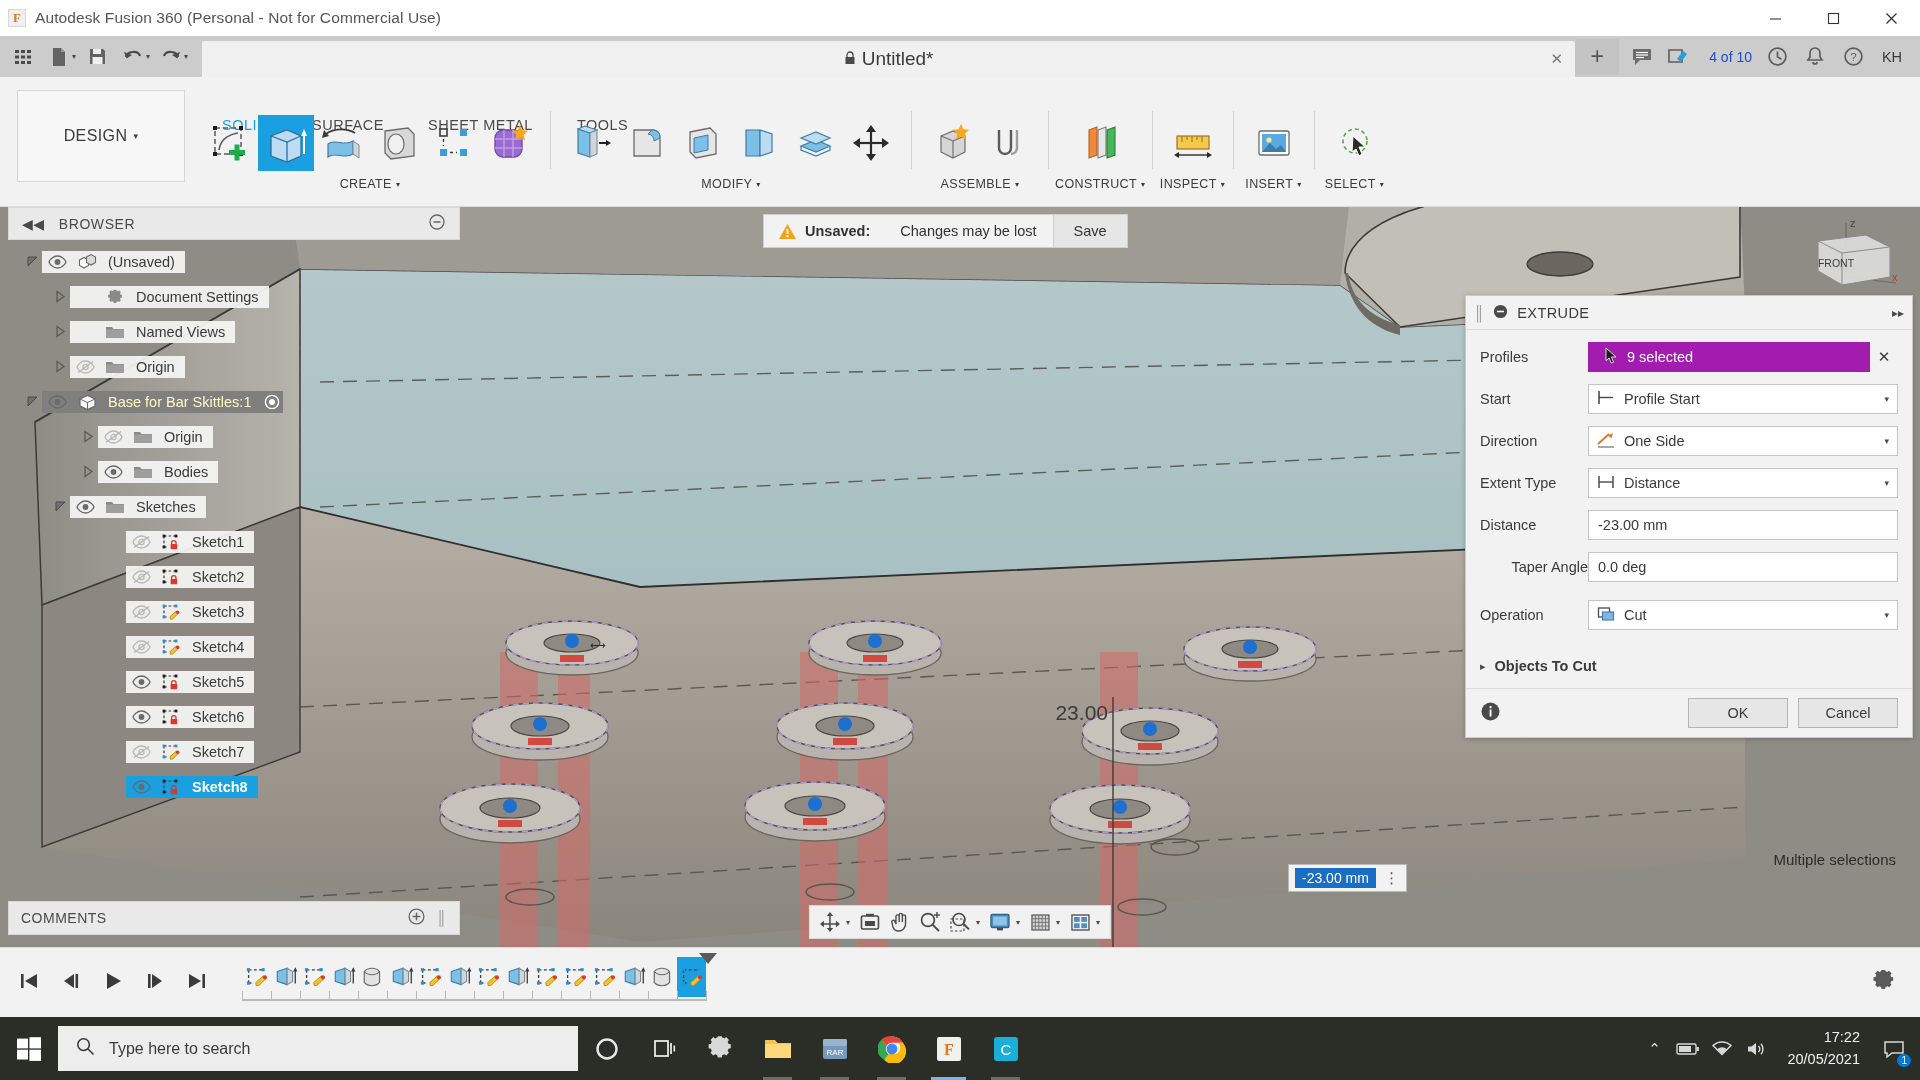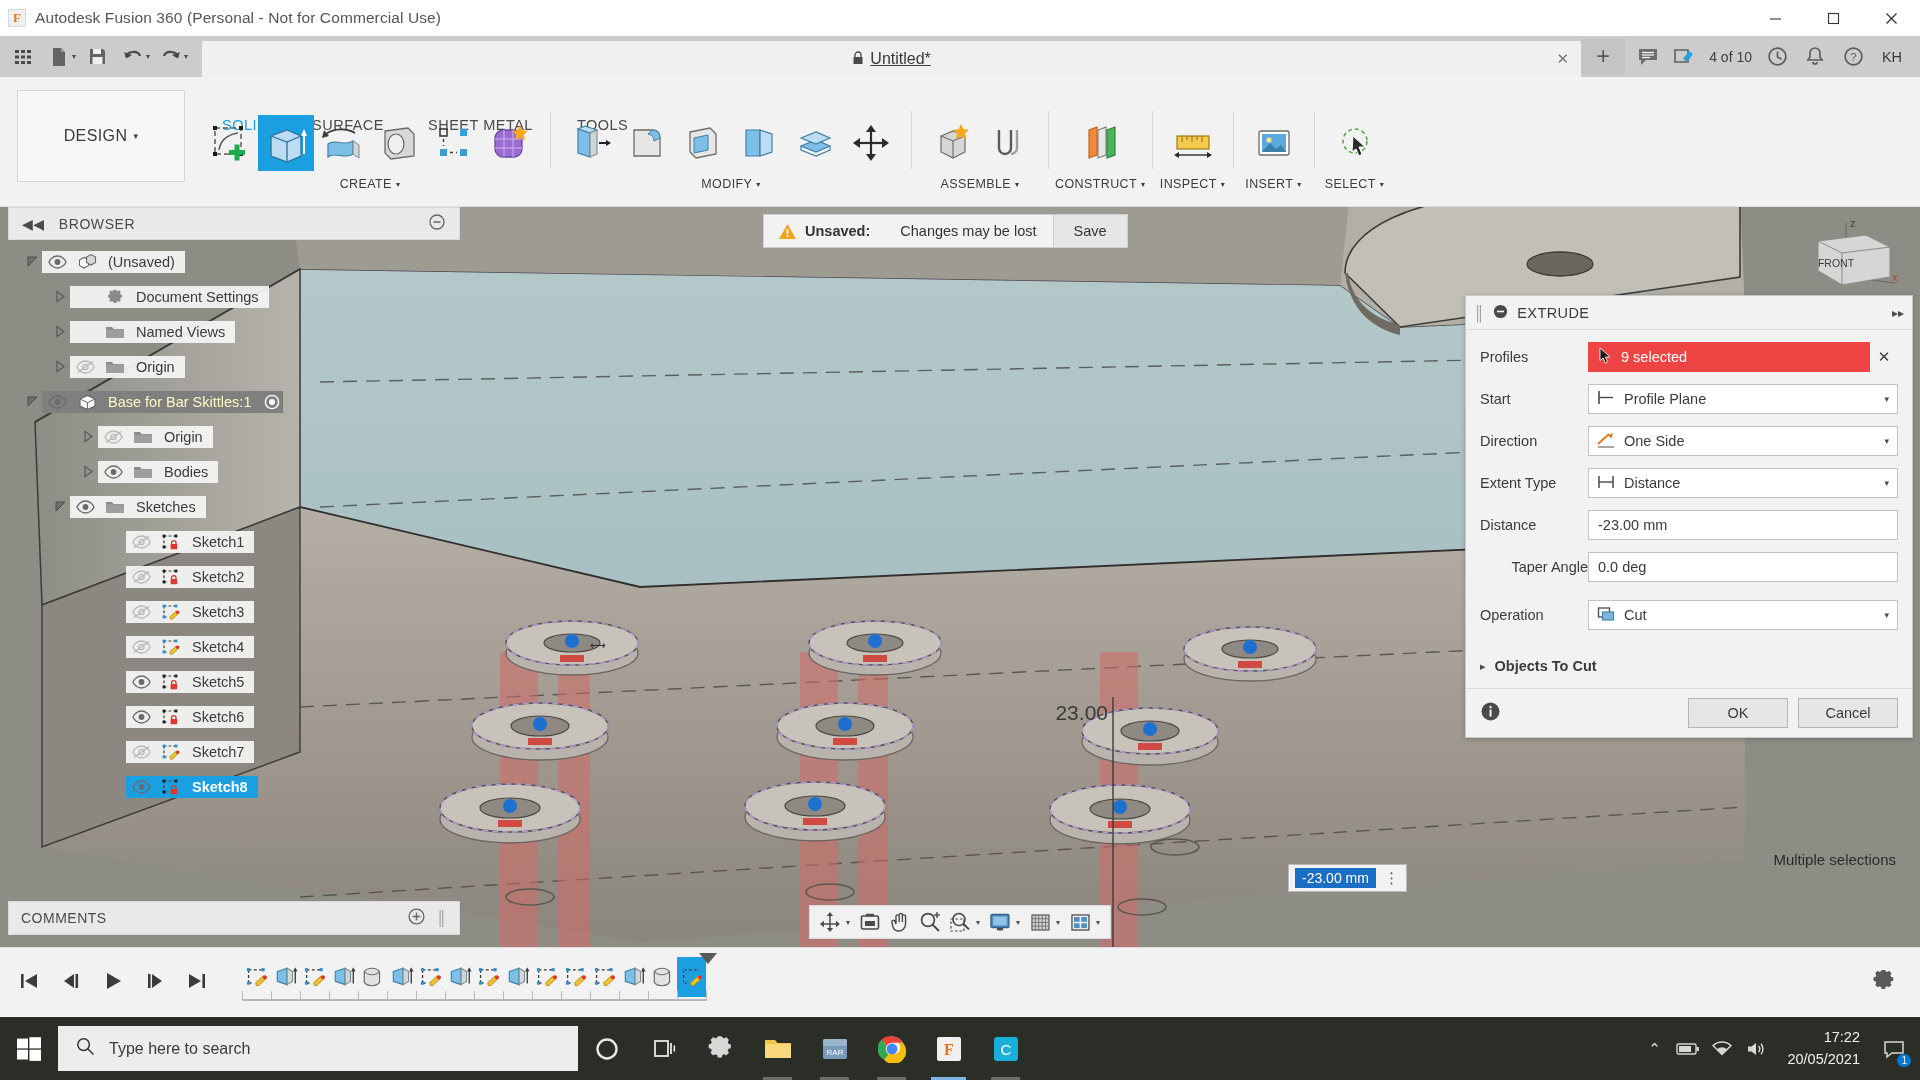--- a/index.html
+++ b/index.html
@@ -45,35 +45,35 @@
 
   .tabstrip {
     flex: 1; height: 41px; display: flex; align-items: flex-end; margin-left: 12px;
   }
   .doctab {
     position: relative; flex: 1; max-width: 100%; height: 36px; background: #f0f0f0;
     display: flex; align-items: center; justify-content: center;
     border-top-left-radius: 2px; border-top-right-radius: 2px;
   }
   .doctab .lock { margin-right: 6px; font-size: 13px; color: #4a4a4a; }
-  .doctab .tabname { font-size: 16px; color: #3b3b3b; text-decoration: underline; }
+  .doctab .tabname { font-size: 19px; color: #3b3b3b; }
   .doctab .tabclose {
     position: absolute; right: 12px; top: 50%; transform: translateY(-50%);
     font-size: 15px; color: #777;
   }
   .newtab {
     width: 44px; height: 36px; background: #c4c4c4;
     display: flex; align-items: center; justify-content: center;
     color: #555; font-size: 23px; font-weight: 300;
   }
   .qat-right { display: flex; align-items: center; gap: 4px; padding-right: 10px; margin-left: 6px; }
   .rIcon {
     height: 34px; min-width: 34px; padding: 0 4px;
-    display: flex; align-items: center; justify-content: center; gap: 14px;
-    color: #404040; font-size: 14px;
+    display: flex; align-items: center; justify-content: center; gap: 20px;
+    color: #1d4ed8; font-size: 14px;
   }
   .avatar {
     width: 36px; height: 34px; display: flex; align-items: center; justify-content: center;
     font-size: 14.5px; color: #3b3b3b;
   }
 
   
   .ribbon {
     position: absolute; top: 77px; left: 0; width: 1920px; height: 130px;
     background: #f2f2f2; border-bottom: 1px solid #dcdcdc;
@@ -1175,36 +1175,36 @@
               <circle cx="7.5" cy="7.5" r="6.6" fill="#4a4a4a"></circle>
               <line x1="4" y1="7.5" x2="11" y2="7.5" stroke="#fff" stroke-width="1.6"></line>
             </svg>
         </span>
         <span style="letter-spacing:.4px;">EXTRUDE</span>
         <span style="margin-left:auto;color:#4a4a4a;font-size:12px;">▸▸</span>
       </div>
       <div id="dialog-body" style="padding:12px 14px 6px 14px;">
           <div style="display: flex; align-items: center; margin-bottom: 12px;">
             <div style="width: 108px; flex: 0 0 auto; font-size: 14.5px; color: rgb(59, 59, 59);">Profiles</div>
-            <div style="flex: 1 1 0%; height: 30px; background: #ef4444; color: rgb(255, 255, 255); display: flex; align-items: center; gap: 8px; padding: 0px 10px; font-size: 14.5px;">
+            <div style="flex: 1 1 0%; height: 30px; background: #a21caf; color: rgb(255, 255, 255); display: flex; align-items: center; gap: 8px; padding: 0px 16px; font-size: 14.5px;">
               <span><svg width="15" height="17" viewBox="0 0 15 17">
                   <path d="M2 1 L12 10 L7.4 10 L9.6 15.2 L7.3 16.2 L5.2 11 L2 13.6z" fill="#1b1b1b" stroke="#fff" stroke-width=".8"></path>
                 </svg></span>
               <span>9 selected</span>
             </div>
             <span style="width: 28px; text-align: center; color: rgb(59, 59, 59); font-size: 15px;">✕</span>
           </div>
           <div style="display: flex; align-items: center; margin-bottom: 12px;">
             <div style="width: 108px; flex: 0 0 auto; font-size: 14.5px; color: rgb(59, 59, 59);">Start</div>
             <div style="flex: 1 1 0%; height: 30px; background: rgb(255, 255, 255); border: 1px solid rgb(196, 196, 196); display: flex; align-items: center; gap: 9px; padding: 0px 8px; font-size: 14.5px; color: rgb(59, 59, 59); position: relative;">
               <span><svg width="18" height="15" viewBox="0 0 18 15">
                   <line x1="2" y1="1" x2="2" y2="14" stroke="#4a4a4a" stroke-width="1.6"></line>
                   <line x1="2" y1="7.5" x2="16" y2="7.5" stroke="#4a4a4a" stroke-width="1.4"></line>
                 </svg></span>
-              <span>Profile Plane</span>
+              <span>Profile Start</span>
               <span style="margin-left: auto; font-size: 9px; color: rgb(74, 74, 74);">▾</span>
             </div>
           </div>
           <div style="display: flex; align-items: center; margin-bottom: 12px;">
             <div style="width: 108px; flex: 0 0 auto; font-size: 14.5px; color: rgb(59, 59, 59);">Direction</div>
             <div style="flex: 1 1 0%; height: 30px; background: rgb(255, 255, 255); border: 1px solid rgb(196, 196, 196); display: flex; align-items: center; gap: 9px; padding: 0px 8px; font-size: 14.5px; color: rgb(59, 59, 59); position: relative;">
               <span><svg width="18" height="16" viewBox="0 0 18 16">
                   <path d="M1 12 L12 2" stroke="#e07a2a" stroke-width="2"></path>
                   <path d="M16 1 L11 3.6 L14.4 6.4z" fill="#e07a2a"></path>
                   <path d="M1 15 L17 15" stroke="#7b7b7b" stroke-width="1.3"></path>

